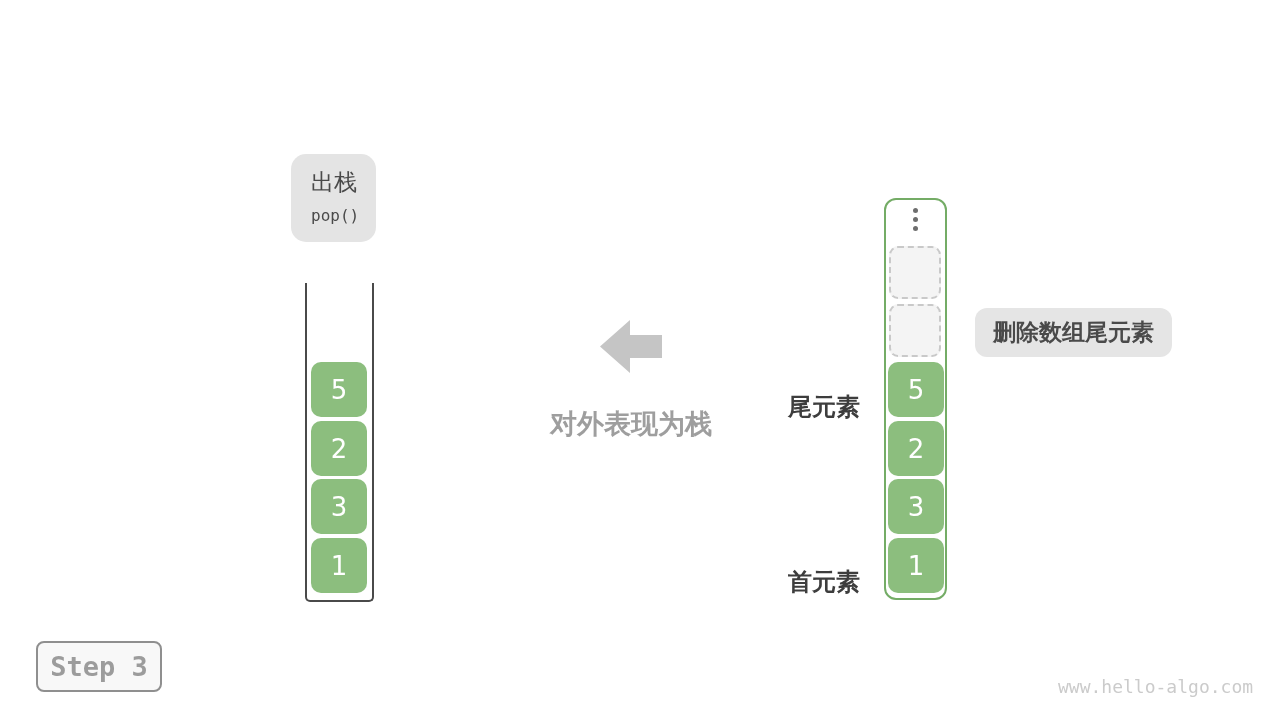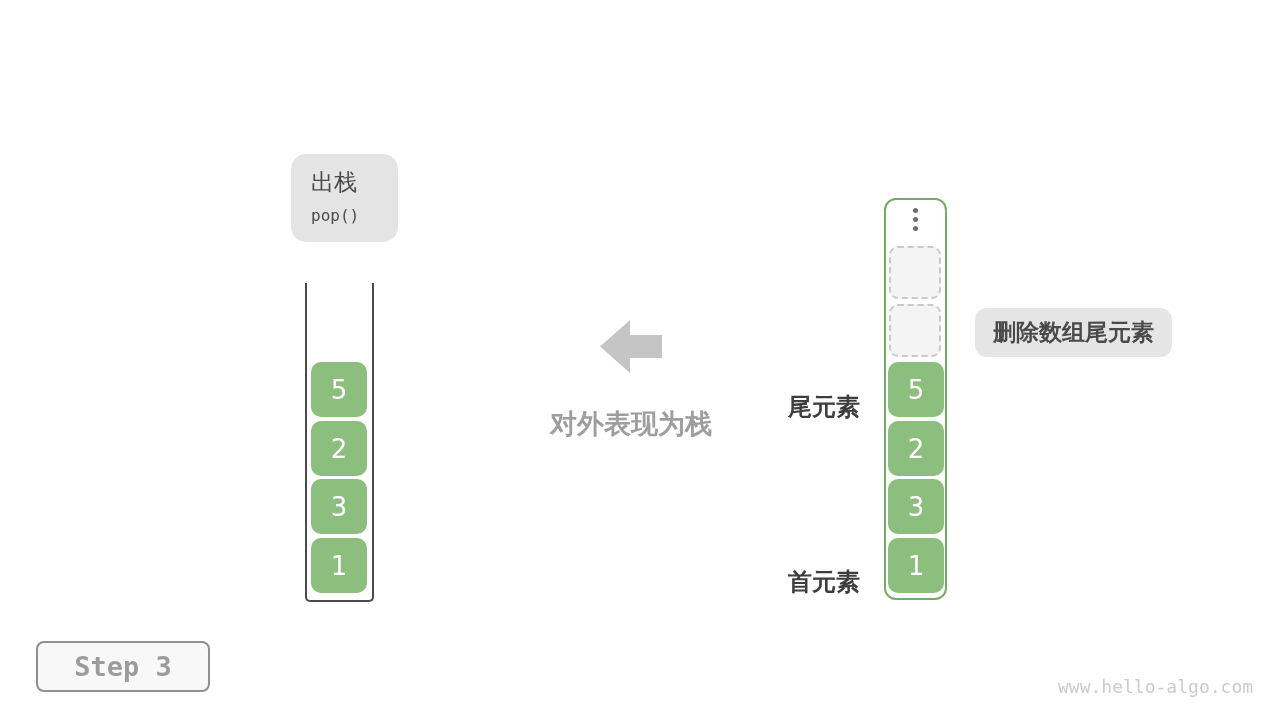--- a/index.html
+++ b/index.html
@@ -1,39 +1,39 @@
 <!DOCTYPE html>
 <html><head>
 <meta charset="utf-8">
 <style>
 * { margin:0; padding:0; box-sizing:border-box; }
 body { width:1280px; height:720px; background:#ffffff; font-family:"DejaVu Sans", sans-serif; position:relative; overflow:hidden; }
 .abs { position:absolute; }
 
-#pop-label { left:291px; top:154px; width:107px; height:88px; background:#E4E4E4; border-radius:15px; color:#4A4A4A; padding:12px 0 0 20px; font-size:23px; line-height:33px; }
+#pop-label { left:291px; top:154px; width:85px; height:88px; background:#E4E4E4; border-radius:15px; color:#4A4A4A; padding:12px 0 0 20px; font-size:23px; line-height:33px; }
 #pop-label .line2 { font-family:"DejaVu Sans Mono", monospace; font-size:16px; }
 
 #left-stack { left:305px; top:283px; width:69px; height:319px; border-left:2px solid #4A4A4A; border-right:2px solid #4A4A4A; border-bottom:2px solid #4A4A4A; border-radius:0 0 5px 5px; background:#fff; }
 
 .cell { position:absolute; width:56px; height:55px; background:#8CBE7E; border-radius:10px; color:#FFFFFF; font-size:26px; display:flex; align-items:center; justify-content:center; }
 
 #right-stack { left:884px; top:198px; width:63px; height:402px; border:2px solid #74AC66; border-radius:12px; background:#fff; }
 
 .dashed-cell { position:absolute; width:52px; height:53px; background:#F4F4F4; border:2px dashed #C9C9C9; border-radius:9px; }
 
 #dots { left:913px; top:208px; display:flex; flex-direction:column; gap:4px; align-items:center; }
 #dots .dot { width:5px; height:5px; border-radius:50%; background:#6E6E6E; }
 
 .side-label { width:110px; text-align:right; font-size:24px; font-weight:bold; color:#3D3D3D; line-height:30px;margin-top:17px; }
 
 #delete-label { left:975px; top:308px; width:197px; height:49px; background:#e5e5e5; border-radius:12px; color:#4A4A4A; font-size:23px; display:flex; align-items:center; justify-content:center;font-weight:bold; }
 
 #caption { left:481px; top:404px; width:300px; text-align:center; font-size:27px; font-weight:bold; color:#9E9E9E; line-height:40px; }
 
-#step-badge { left:36px; top:641px; width:174px; height:51px; background:#F8F8F8; border:2px solid #8F8F8F; border-radius:8px; color:#9C9C9C; font-family:"DejaVu Sans Mono", monospace; font-weight:bold; font-size:27px; display:flex; align-items:center; justify-content:center; }
+#step-badge { left:36px; top:641px; width:126px; height:51px; background:#F8F8F8; border:2px solid #8F8F8F; border-radius:8px; color:#9C9C9C; font-family:"DejaVu Sans Mono", monospace; font-weight:bold; font-size:27px; display:flex; align-items:center; justify-content:center; }
 
 #watermark { left:1058px; top:676px; font-family:"DejaVu Sans Mono", monospace; font-size:18px; color:#CBCBCB; }
 </style>
 </head>
 <body>
 
 <div id="pop-label" class="abs">
   <div>出栈</div>
   <div class="line2">pop()</div>
 </div>

